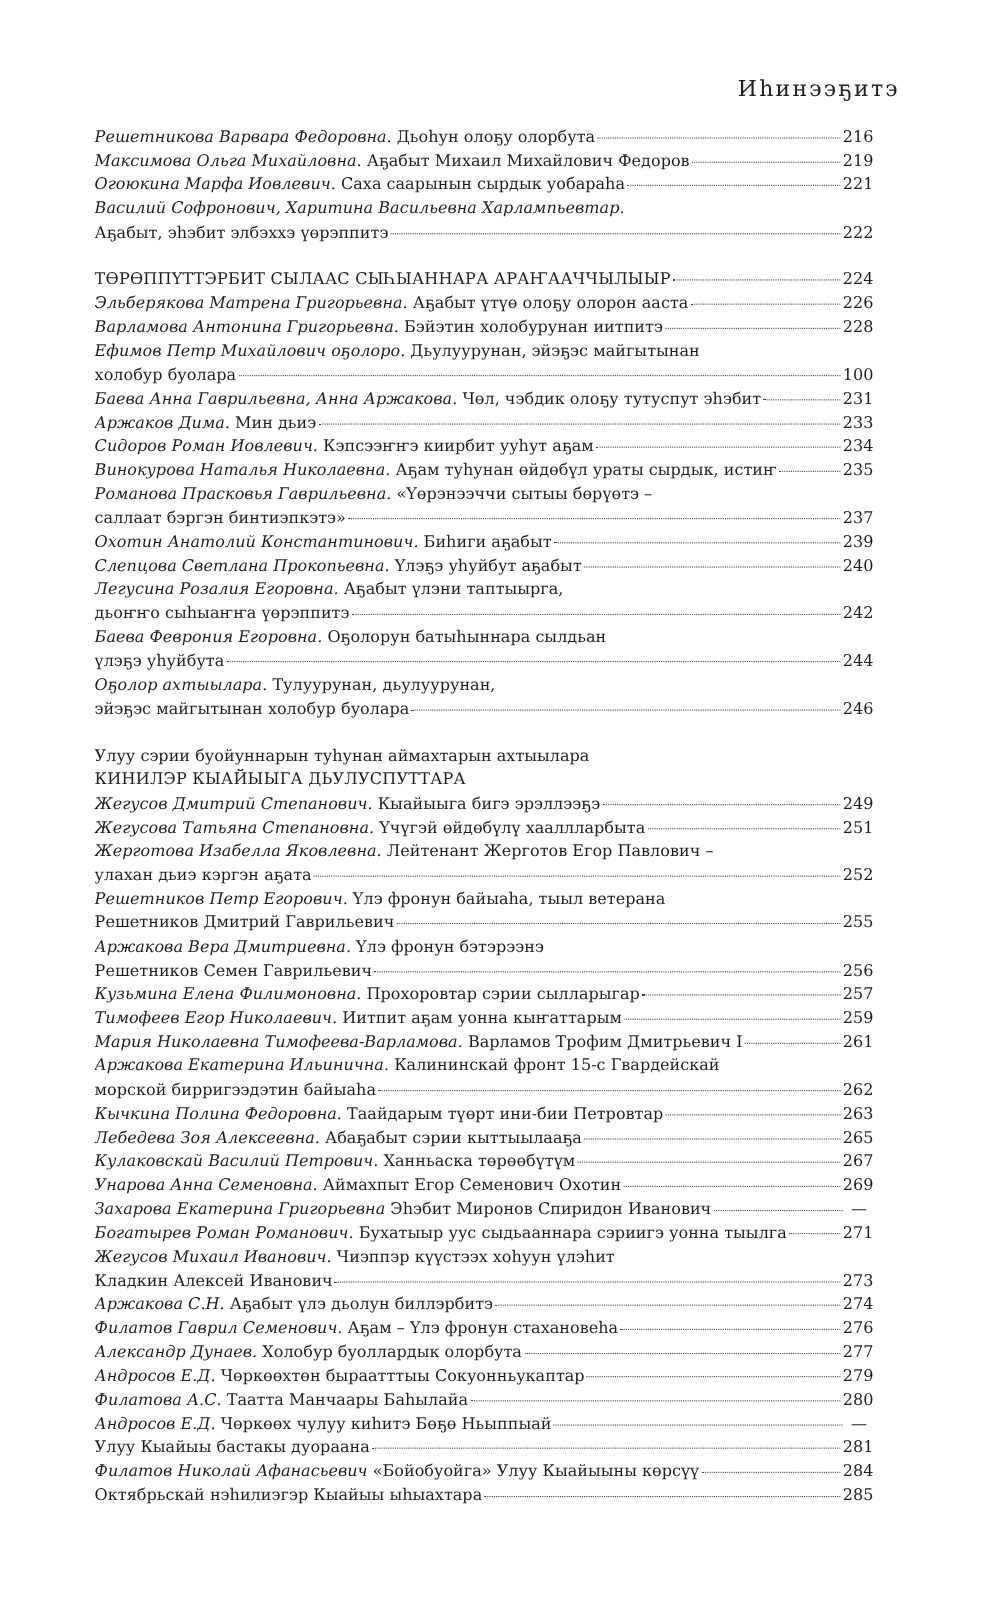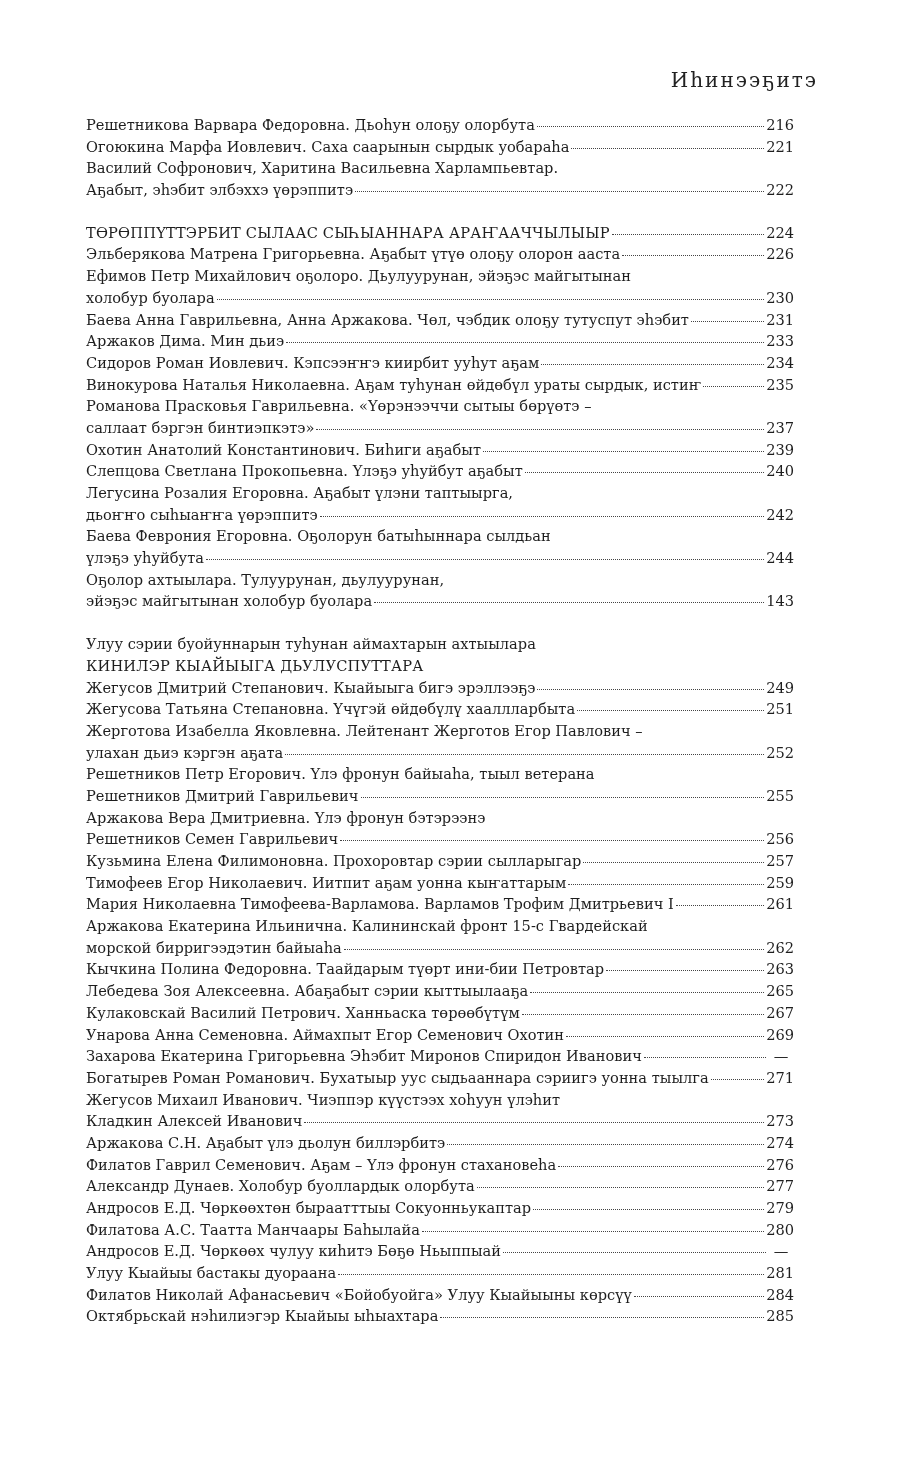--- a/index.html
+++ b/index.html
@@ -16,36 +16,41 @@
     position: absolute; left: 86px; top: 114px; width: 708px;
     font-size: 14.6px; line-height: 21.7px;
   }
   .line { display: flex; align-items: baseline; white-space: nowrap; height: 21.7px; }
   .line .txt { flex: 0 1 auto; overflow: hidden; text-overflow: clip; }
   .line .dots {
     flex: 1 1 auto; overflow: hidden; margin: 0 2px;
     border-bottom: 1.5px dotted #444; height: 0; position: relative; top: -3px; min-width: 6px;
   }
   .line .pg { flex: 0 0 auto; text-align: center; min-width: 26px; }
-  .author { }
+  .author { font-style: italic; }
   .section-head { text-transform: none; letter-spacing: 0.2px; margin-top: 27px; }
   .gap { height: 21px; }
 </style>
 </head>
 <body>
 
 <div class="running-head">Иһинээҕитэ</div>
 
 <div class="toc" id="toc">
     <div class="line">
       <span class="txt"><span class="author">Решетникова Варвара Федоровна.</span><span> Дьоһун олоҕу олорбута</span></span>
       <span class="dots"></span>
       <span class="pg">216</span>
     </div>
     <div class="line">
+      <span class="txt"><span class="author">Максимова Ольга Михайловна.</span><span> Аҕабыт Михаил Михайлович Федоров</span></span>
+      <span class="dots"></span>
+      <span class="pg">219</span>
+    </div>
+    <div class="line">
       <span class="txt"><span class="author">Огоюкина Марфа Иовлевич.</span><span> Саха саарынын сырдык уобараһа</span></span>
       <span class="dots"></span>
       <span class="pg">221</span>
     </div>
     <div class="line">
       <span class="txt"><span class="author">Василий Софронович, Харитина Васильевна Харлампьевтар.</span></span>
     </div>
     <div class="line">
       <span class="txt"><span>Аҕабыт, эһэбит элбэххэ үөрэппитэ</span></span>
       <span class="dots"></span>
@@ -56,26 +61,31 @@
       <span class="txt"><span class="section-head">ТӨРӨППҮТТЭРБИТ СЫЛААС СЫҺЫАННАРА АРАҤААЧЧЫЛЫЫР</span></span>
       <span class="dots"></span>
       <span class="pg">224</span>
     </div>
     <div class="line">
       <span class="txt"><span class="author">Эльберякова Матрена Григорьевна.</span><span> Аҕабыт үтүө олоҕу олорон ааста</span></span>
       <span class="dots"></span>
       <span class="pg">226</span>
     </div>
     <div class="line">
+      <span class="txt"><span class="author">Варламова Антонина Григорьевна.</span><span> Бэйэтин холобурунан иитпитэ</span></span>
+      <span class="dots"></span>
+      <span class="pg">228</span>
+    </div>
+    <div class="line">
       <span class="txt"><span class="author">Ефимов Петр Михайлович оҕолоро.</span><span> Дьулуурунан, эйэҕэс майгытынан</span></span>
     </div>
     <div class="line">
       <span class="txt"><span>холобур буолара</span></span>
       <span class="dots"></span>
-      <span class="pg">230</span>
+      <span class="pg">100</span>
     </div>
     <div class="line">
       <span class="txt"><span class="author">Баева Анна Гаврильевна, Анна Аржакова.</span><span> Чөл, чэбдик олоҕу тутуспут эһэбит</span></span>
       <span class="dots"></span>
       <span class="pg">231</span>
     </div>
     <div class="line">
       <span class="txt"><span class="author">Аржаков Дима.</span><span> Мин дьиэ</span></span>
       <span class="dots"></span>
       <span class="pg">233</span>
@@ -123,21 +133,21 @@
       <span class="txt"><span>үлэҕэ уһуйбута</span></span>
       <span class="dots"></span>
       <span class="pg">244</span>
     </div>
     <div class="line">
       <span class="txt"><span class="author">Оҕолор ахтыылара.</span><span> Тулуурунан, дьулуурунан,</span></span>
     </div>
     <div class="line">
       <span class="txt"><span>эйэҕэс майгытынан холобур буолара</span></span>
       <span class="dots"></span>
-      <span class="pg">143</span>
+      <span class="pg">246</span>
     </div>
     <div class="gap"></div>
     <div class="line">
       <span class="txt"><span>Улуу сэрии буойуннарын туһунан аймахтарын ахтыылара</span></span>
     </div>
     <div class="line">
       <span class="txt"><span class="section-head">КИНИЛЭР КЫАЙЫЫГА ДЬУЛУСПУТТАРА</span></span>
     </div>
     <div class="line">
       <span class="txt"><span class="author">Жегусов Дмитрий Степанович.</span><span> Кыайыыга бигэ эрэллээҕэ</span></span>

